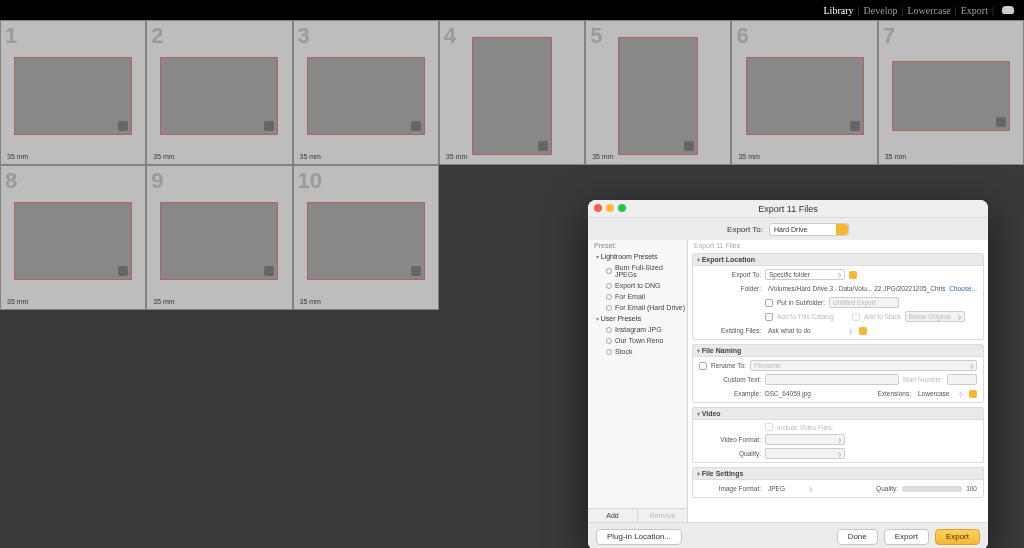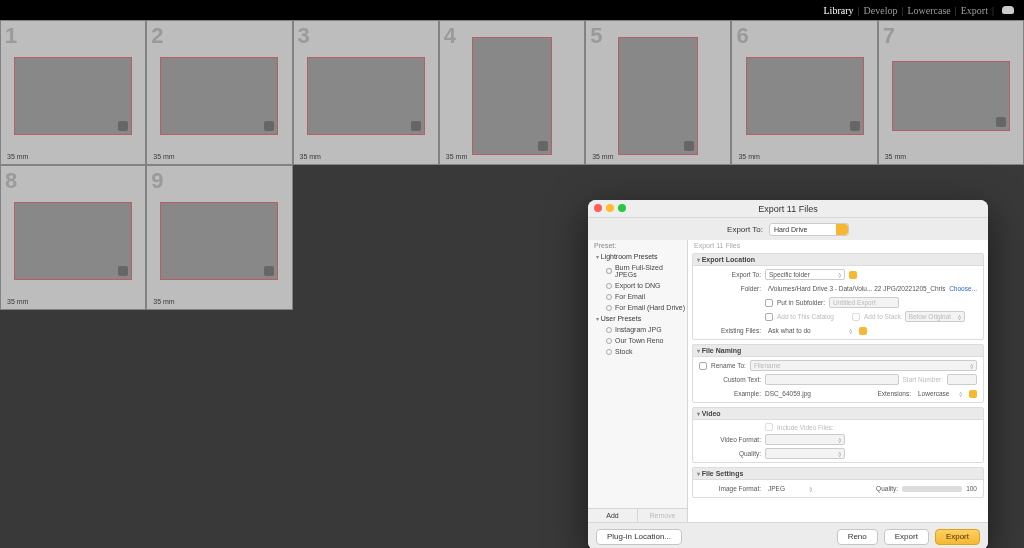--- a/index.html
+++ b/index.html
@@ -331,20 +331,27 @@
         </div>
         <div class="cap">35 mm</div>
       </div>
       <div class="cell">
         <div class="num">9</div>
         <div class="thumb dark" style="width: 118px; height: 78px;">
           <div class="badge"></div>
         </div>
         <div class="cap">35 mm</div>
       </div>
+      <div class="cell">
+        <div class="num">10</div>
+        <div class="thumb blur" style="width: 118px; height: 78px;">
+          <div class="badge"></div>
+        </div>
+        <div class="cap">35 mm</div>
+      </div>
       <div style="background: rgb(57, 57, 57); border: 1px solid rgb(57, 57, 57);"></div>
       <div style="background: rgb(57, 57, 57); border: 1px solid rgb(57, 57, 57);"></div>
       <div style="background: rgb(57, 57, 57); border: 1px solid rgb(57, 57, 57);"></div>
     </div>
 
   <div class="dialog">
     <div class="dlg-titlebar">
       <div class="traffic">
         <div class="tl-r"></div>
         <div class="tl-y"></div>
@@ -514,18 +521,18 @@
             </div>
           </div>
         </div>
 
       </div>
     </div>
 
     <div class="dlg-footer">
       <div class="btn">Plug-in Location...</div>
       <div class="spacer"></div>
-      <div class="btn">Reno</div>
+      <div class="btn">Done</div>
       <div class="btn">Export</div>
       <div class="btn primary">Export</div>
     </div>
   </div>
 </div>
 
 </body></html>

